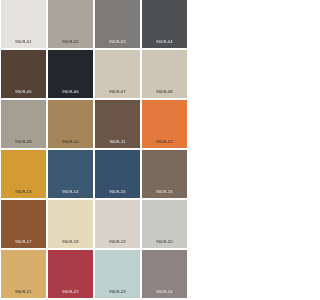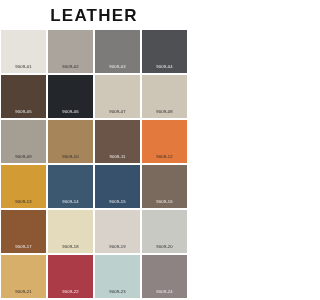--- a/index.html
+++ b/index.html
@@ -65,23 +65,20 @@
     width: 100%;
   }
   .code-dark { color: #2a2a2a; }
   .code-light { color: #f2f2f2; }
 </style>
 </head>
 <body>
 
 <div class="sheet">
 
-  <div class="title-bar">
-    <div class="title">LEATHER</div>
-  </div>
 
   <div class="grid">
       <div class="swatch" style="background: rgb(230, 227, 220);">
         <span class="swatch-code code-dark">9009-01</span>
       </div>
       <div class="swatch" style="background: rgb(171, 164, 157);">
         <span class="swatch-code code-dark">9009-02</span>
       </div>
       <div class="swatch" style="background: rgb(124, 123, 121);">
         <span class="swatch-code code-light">9009-03</span>

